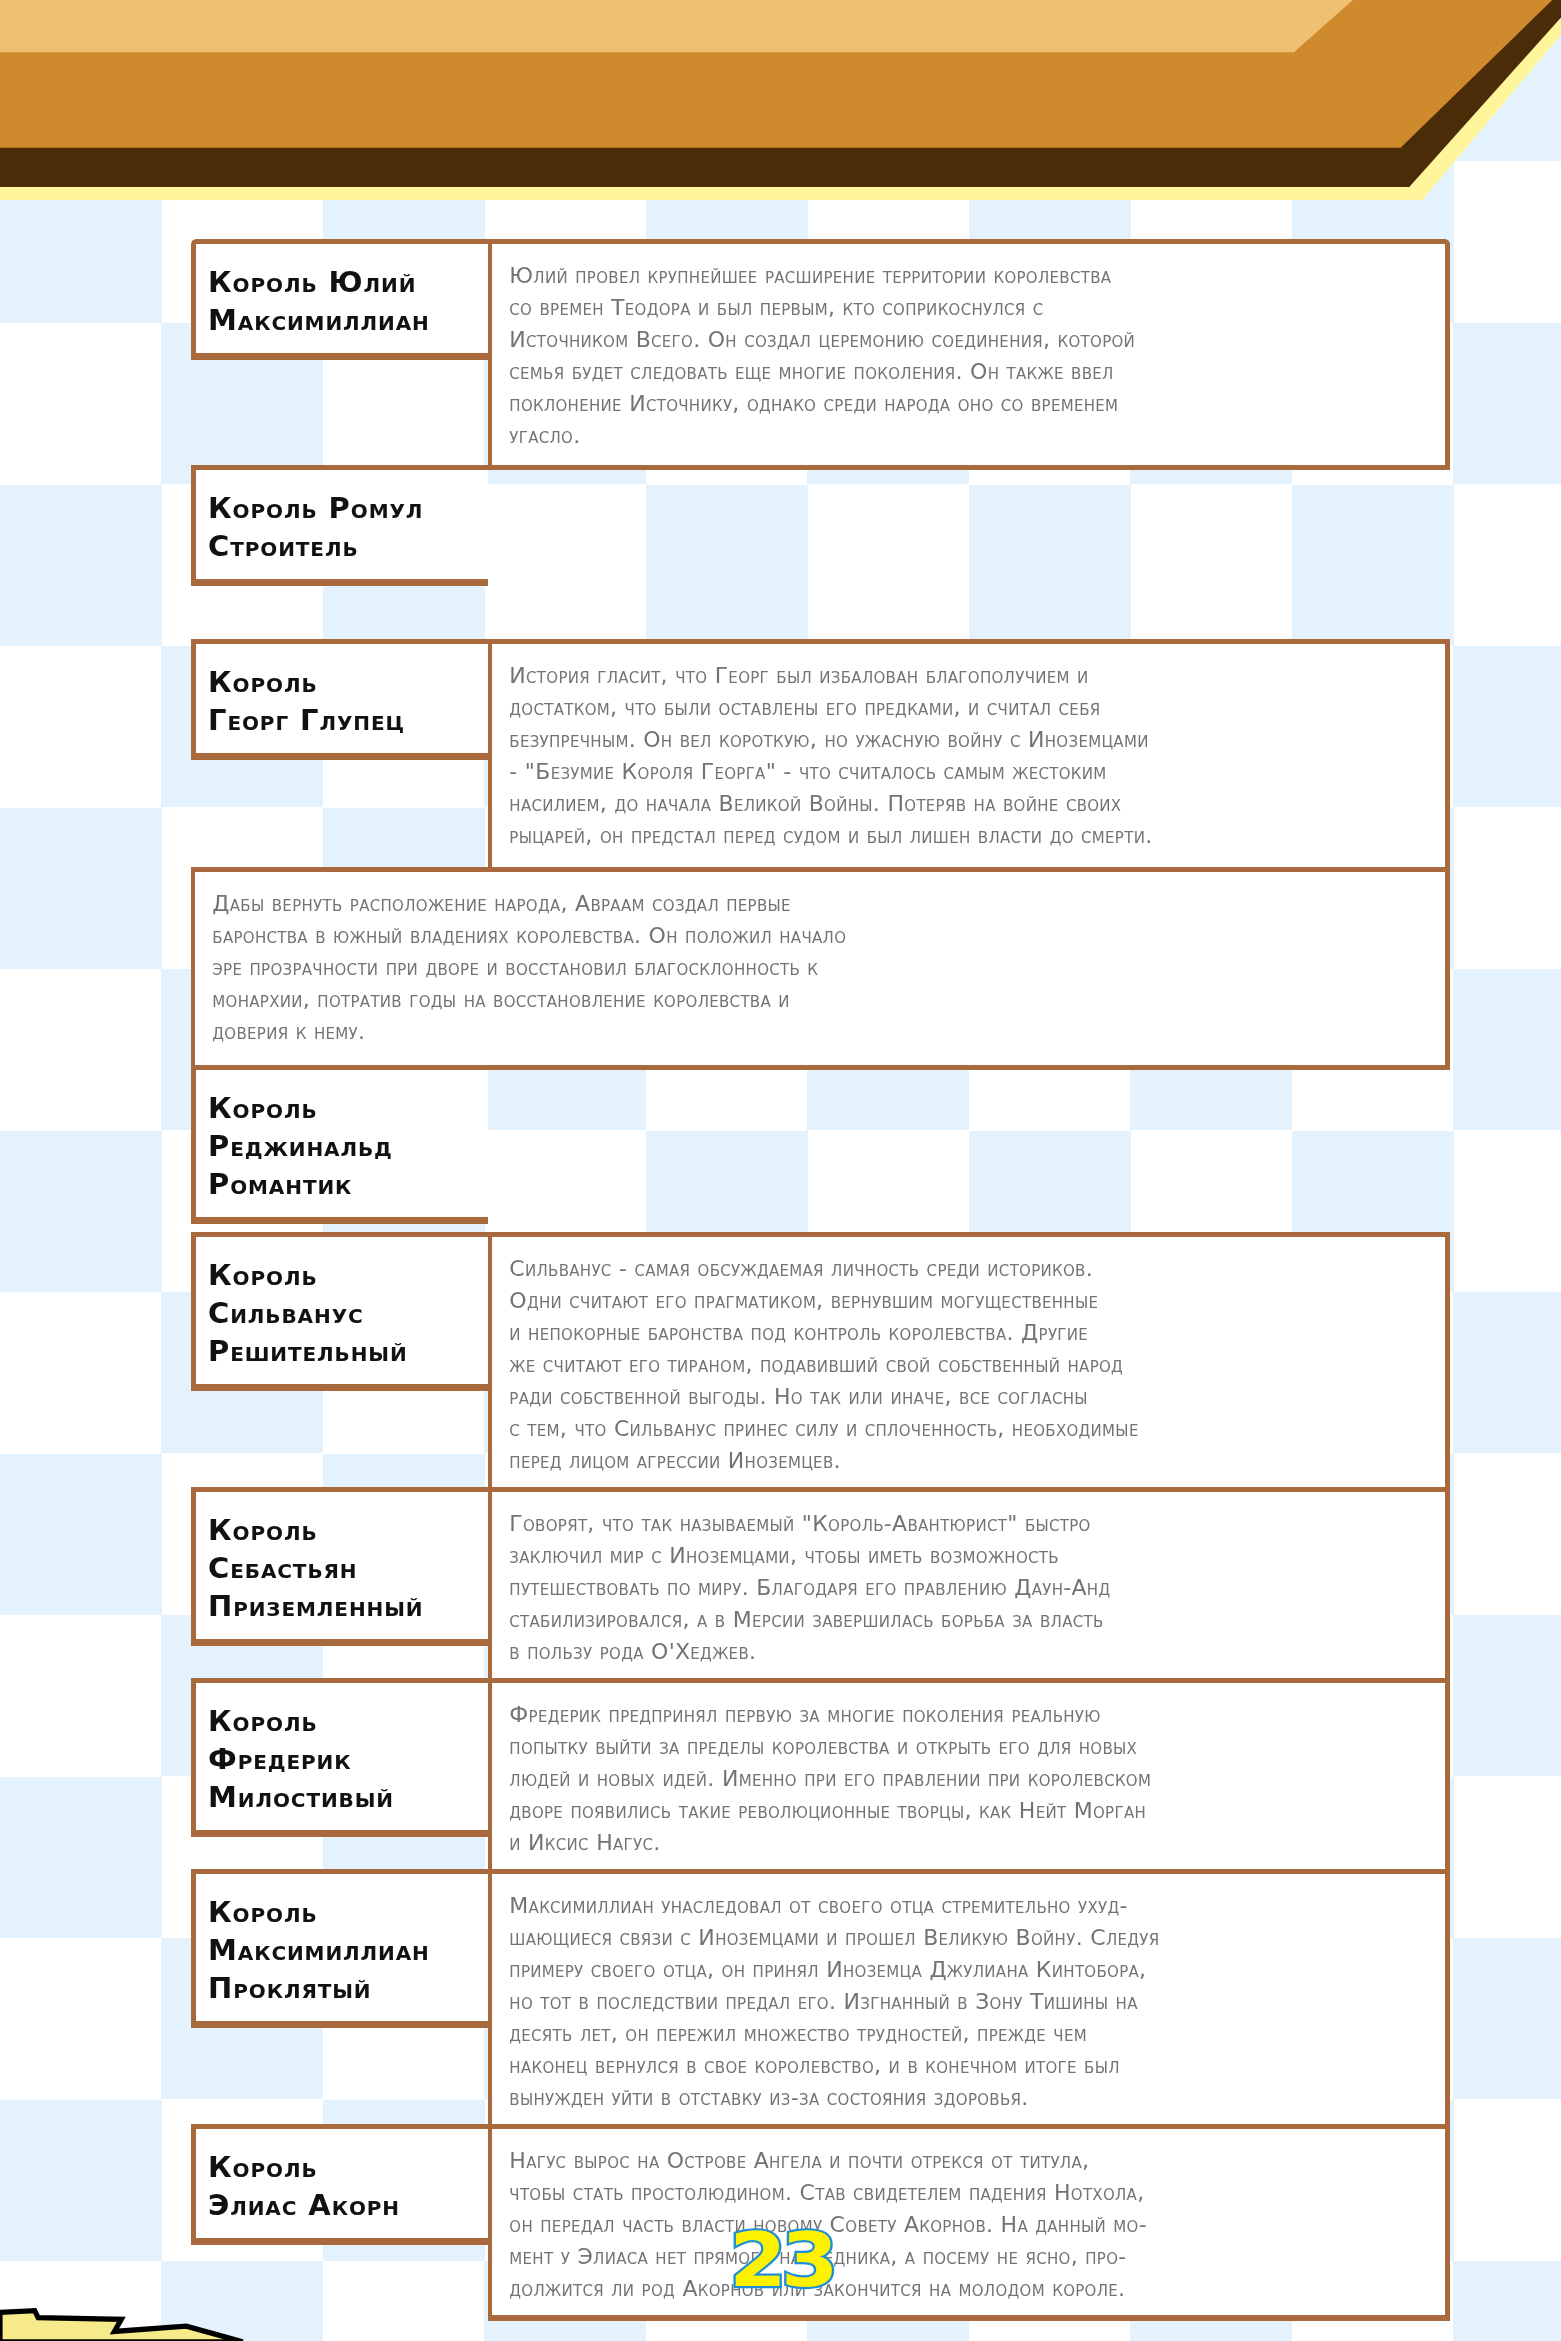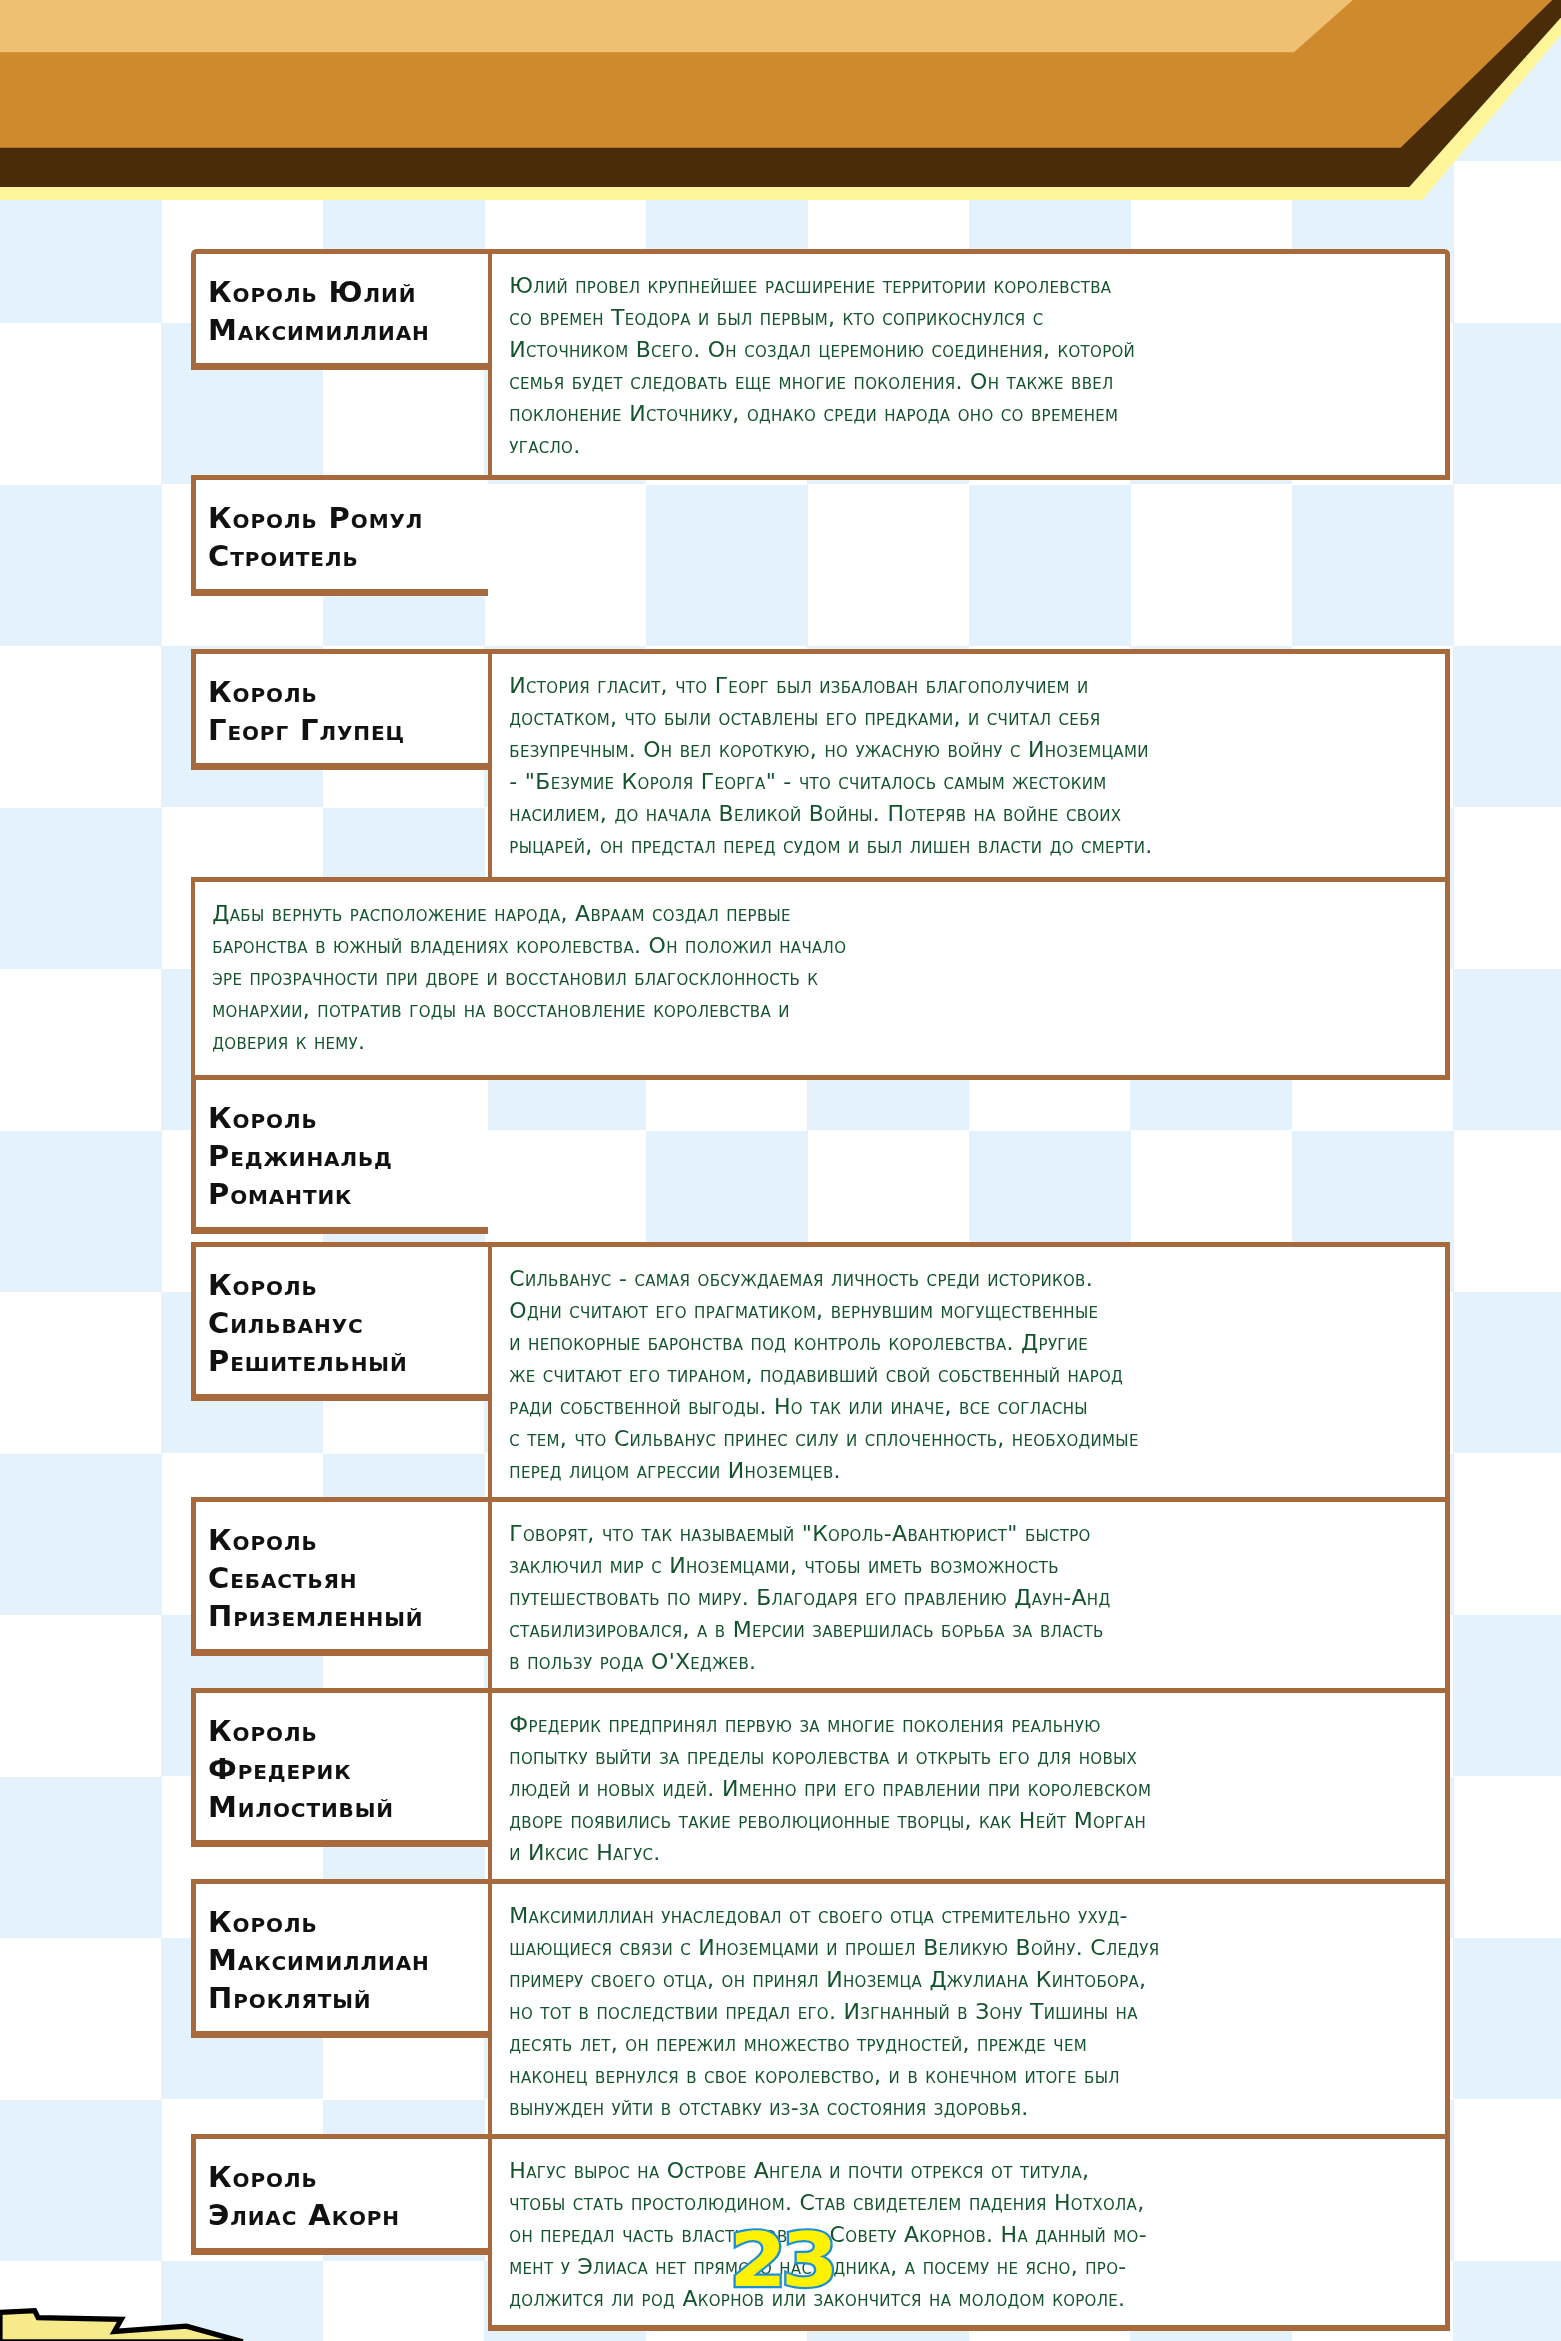--- a/index.html
+++ b/index.html
@@ -19,21 +19,21 @@
   .header-svg { position: absolute; left: 0; top: 0; width: 1561px; height: 200px; }
   .footer-svg { position: absolute; left: 0; top: 2307px; width: 260px; height: 35px; }
 
   .table {
     position: absolute; left: 191px; top: 239px; width: 1259px;
   }
   .row {
     position: relative; display: flex;
     border-top: 5.2px solid #a86a3c;
   }
-  .row:first-child { border-top-left-radius: 5.2px; border-top-right-radius: 5.2px; margin-top: 10px; }
+  .row:first-child { border-top-left-radius: 5.2px; border-top-right-radius: 5.2px; }
   .row:last-child .desc { border-bottom: 6px solid #a86a3c; }
   .name-col {
     width: 297px; flex: none; position: relative;
   }
   .name-box {
     background: #ffffff;
     border-left: 5.2px solid #a86a3c;
     border-bottom: 7px solid #a86a3c;
     padding: 19px 8.7px 14px 12px;
     box-sizing: border-box;
@@ -53,21 +53,21 @@
     border-left: 4.3px solid #a86a3c;
     border-right: 5.2px solid #a86a3c;
     padding: 15.6px 5.2px 10.4px 17.3px;
     box-sizing: border-box;
   }
   .desc p {
     margin: 0;
     font-family: "DejaVu Sans", sans-serif;
     font-size: 22px;
     line-height: 32px;
-    color: #14532d;
+    color: #737373;
     font-variant: small-caps;
     letter-spacing: 0.3px;
     white-space: pre-line;
   }
   .page-number {
     position: absolute; left: 703px; top: 2216px; width: 156px; text-align: center;
     font-family: "DejaVu Sans", sans-serif; font-weight: bold; font-size: 75px;
     color: #fff200; letter-spacing: -5.2px;
     -webkit-text-stroke: 4.3px #1d8fd8;
     paint-order: stroke fill;

